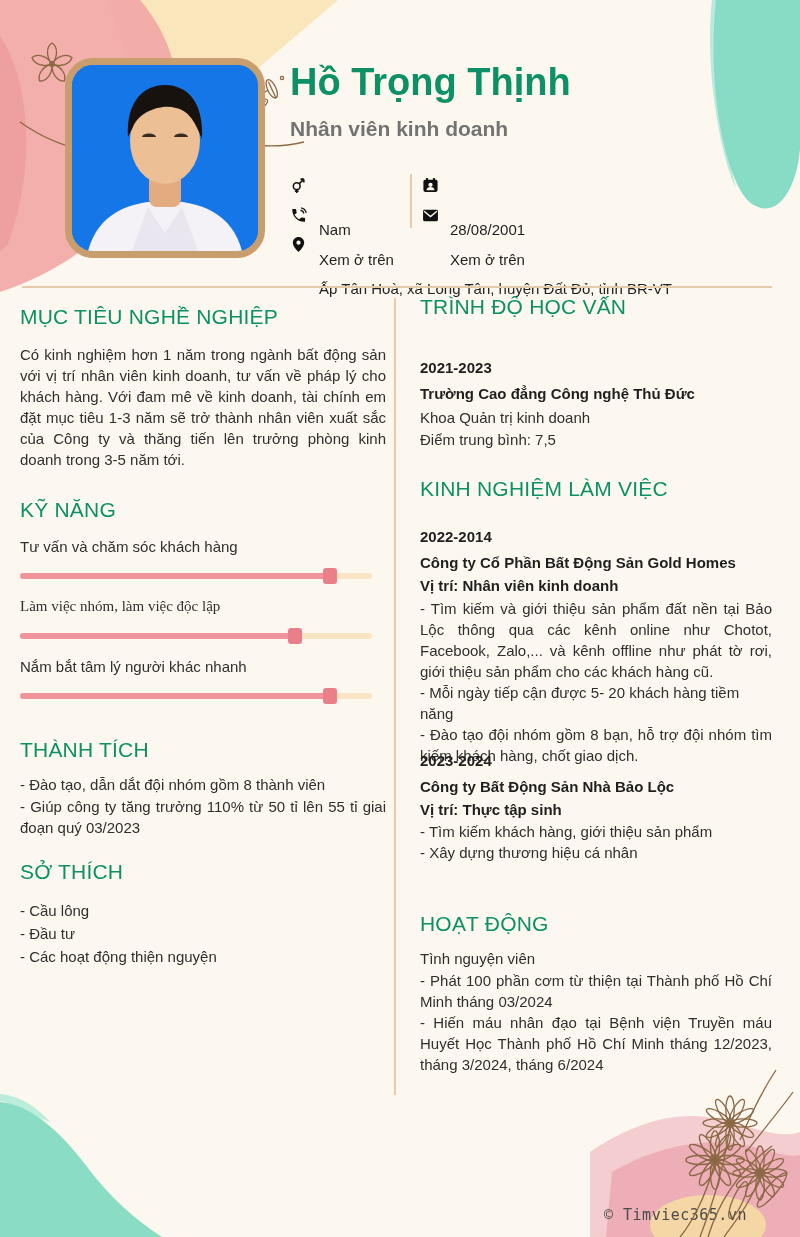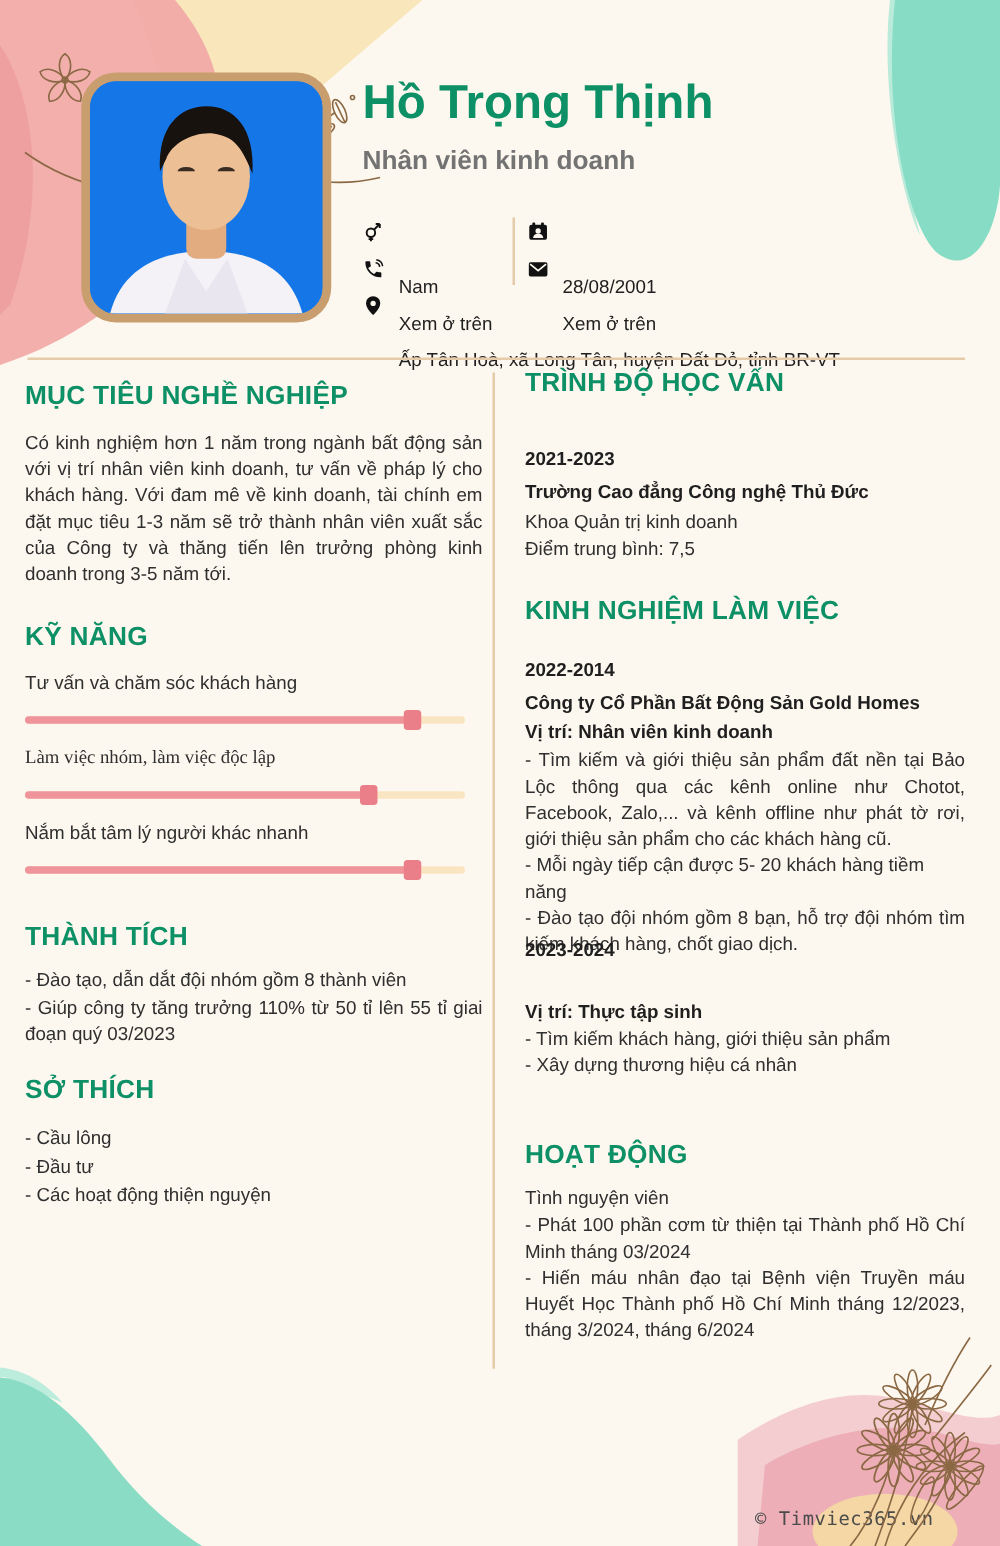--- a/index.html
+++ b/index.html
@@ -6,21 +6,21 @@
   .page{
     position:relative;width:800px;height:1237px;margin:0 auto;
     background:#fdf8ef;overflow:hidden;
     font-family:"Liberation Sans","DejaVu Sans",sans-serif;
     color:#2f2f2f;
   }
   .abs{position:absolute;}
   .deco{pointer-events:none;}
   .name{font-size:38px;font-weight:700;color:#0d9066;line-height:1.1;}
   .job-title{font-size:21px;font-weight:700;color:#737373;}
-  .h-section{font-size:21px;font-weight:700;color:#0d9066;letter-spacing:.2px;}
+  .h-section{font-size:21px;font-weight:400;color:#0d9066;letter-spacing:.2px;}
   .txt{font-size:15px;line-height:21px;color:#2f2f2f;}
   .txt-j{text-align:justify;}
   .b{font-weight:700;color:#1f1f1f;}
   .info-label{font-size:15px;color:#1f1f1f;margin-top:43px;}
   .icon{width:17px;height:17px;display:block;}
   .hr{background:#e5cba9;}
   .photo-frame{
     left:65px;top:58px;width:186px;height:186px;
     border:7px solid #c99e6f;border-radius:28px;overflow:hidden;background:#1478e8;
   }
@@ -246,20 +246,21 @@
   <div class="abs txt b" style="left:420px;top:526px;">2022-2014</div>
   <div class="abs txt b" style="left:420px;top:552px;">Công ty Cổ Phần Bất Động Sản Gold Homes</div>
   <div class="abs txt b" style="left:420px;top:575px;">Vị trí: Nhân viên kinh doanh</div>
   <div class="abs" style="left:420px;top:598px;width:352px;">
     <div class="txt txt-j">- Tìm kiếm và giới thiệu sản phẩm đất nền tại Bảo Lộc thông qua các kênh online như Chotot, Facebook, Zalo,... và kênh offline như phát tờ rơi, giới thiệu sản phẩm cho các khách hàng cũ.</div>
     <div class="txt">- Mỗi ngày tiếp cận được 5- 20 khách hàng tiềm năng</div>
     <div class="txt txt-j">- Đào tạo đội nhóm gồm 8 bạn, hỗ trợ đội nhóm tìm kiếm khách hàng, chốt giao dịch.</div>
   </div>
 
   <div class="abs txt b" style="left:420px;top:750px;">2023-2024</div>
+  <div class="abs txt b" style="left:420px;top:776px;">Công ty Bất Động Sản Nhà Bảo Lộc</div>
   <div class="abs txt b" style="left:420px;top:799px;">Vị trí: Thực tập sinh</div>
   <div class="abs" style="left:420px;top:821px;width:352px;">
     <div class="txt">- Tìm kiếm khách hàng, giới thiệu sản phẩm</div>
     <div class="txt">- Xây dựng thương hiệu cá nhân</div>
   </div>
 
   <div class="abs h-section" style="left:420px;top:912px;">HOẠT ĐỘNG</div>
   <div class="abs txt" style="left:420px;top:948px;">Tình nguyện viên</div>
   <div class="abs" style="left:420px;top:970px;width:352px;">
     <div class="txt txt-j">- Phát 100 phần cơm từ thiện tại Thành phố Hồ Chí Minh tháng 03/2024</div>

